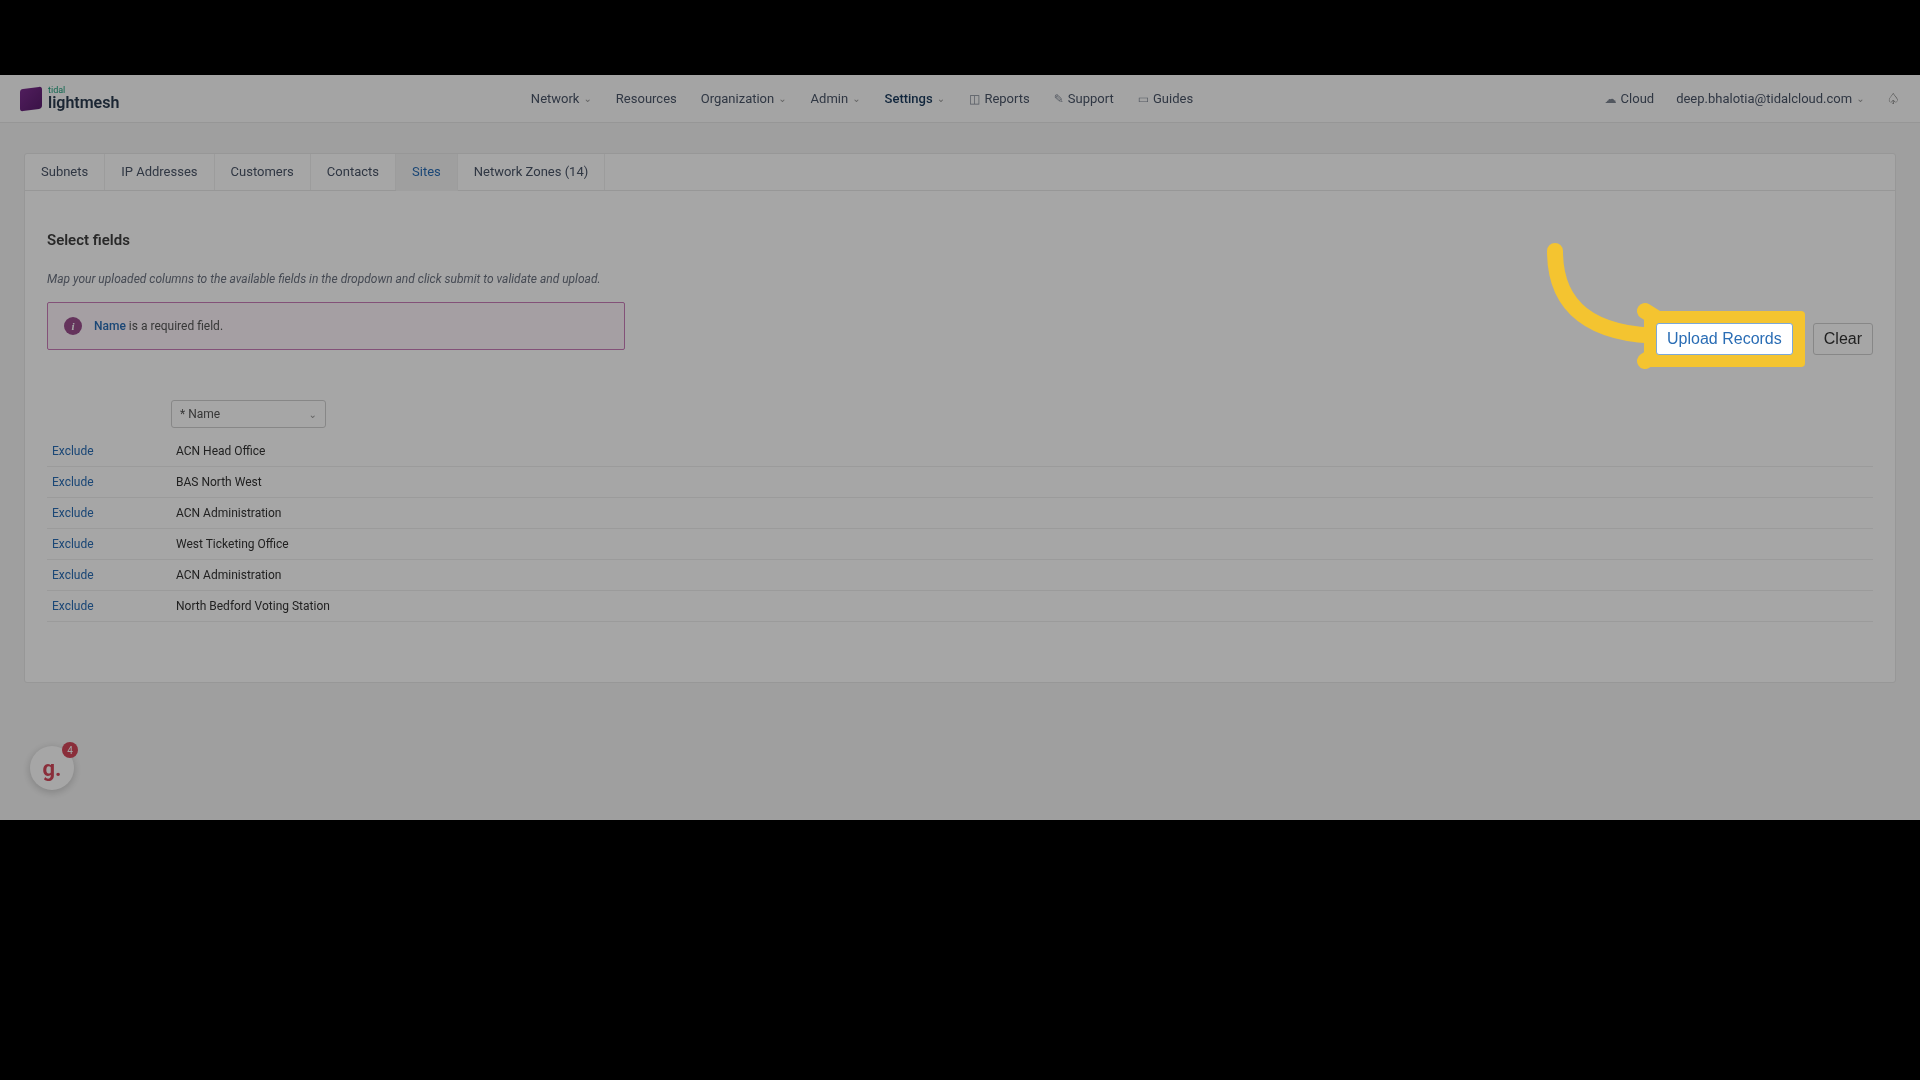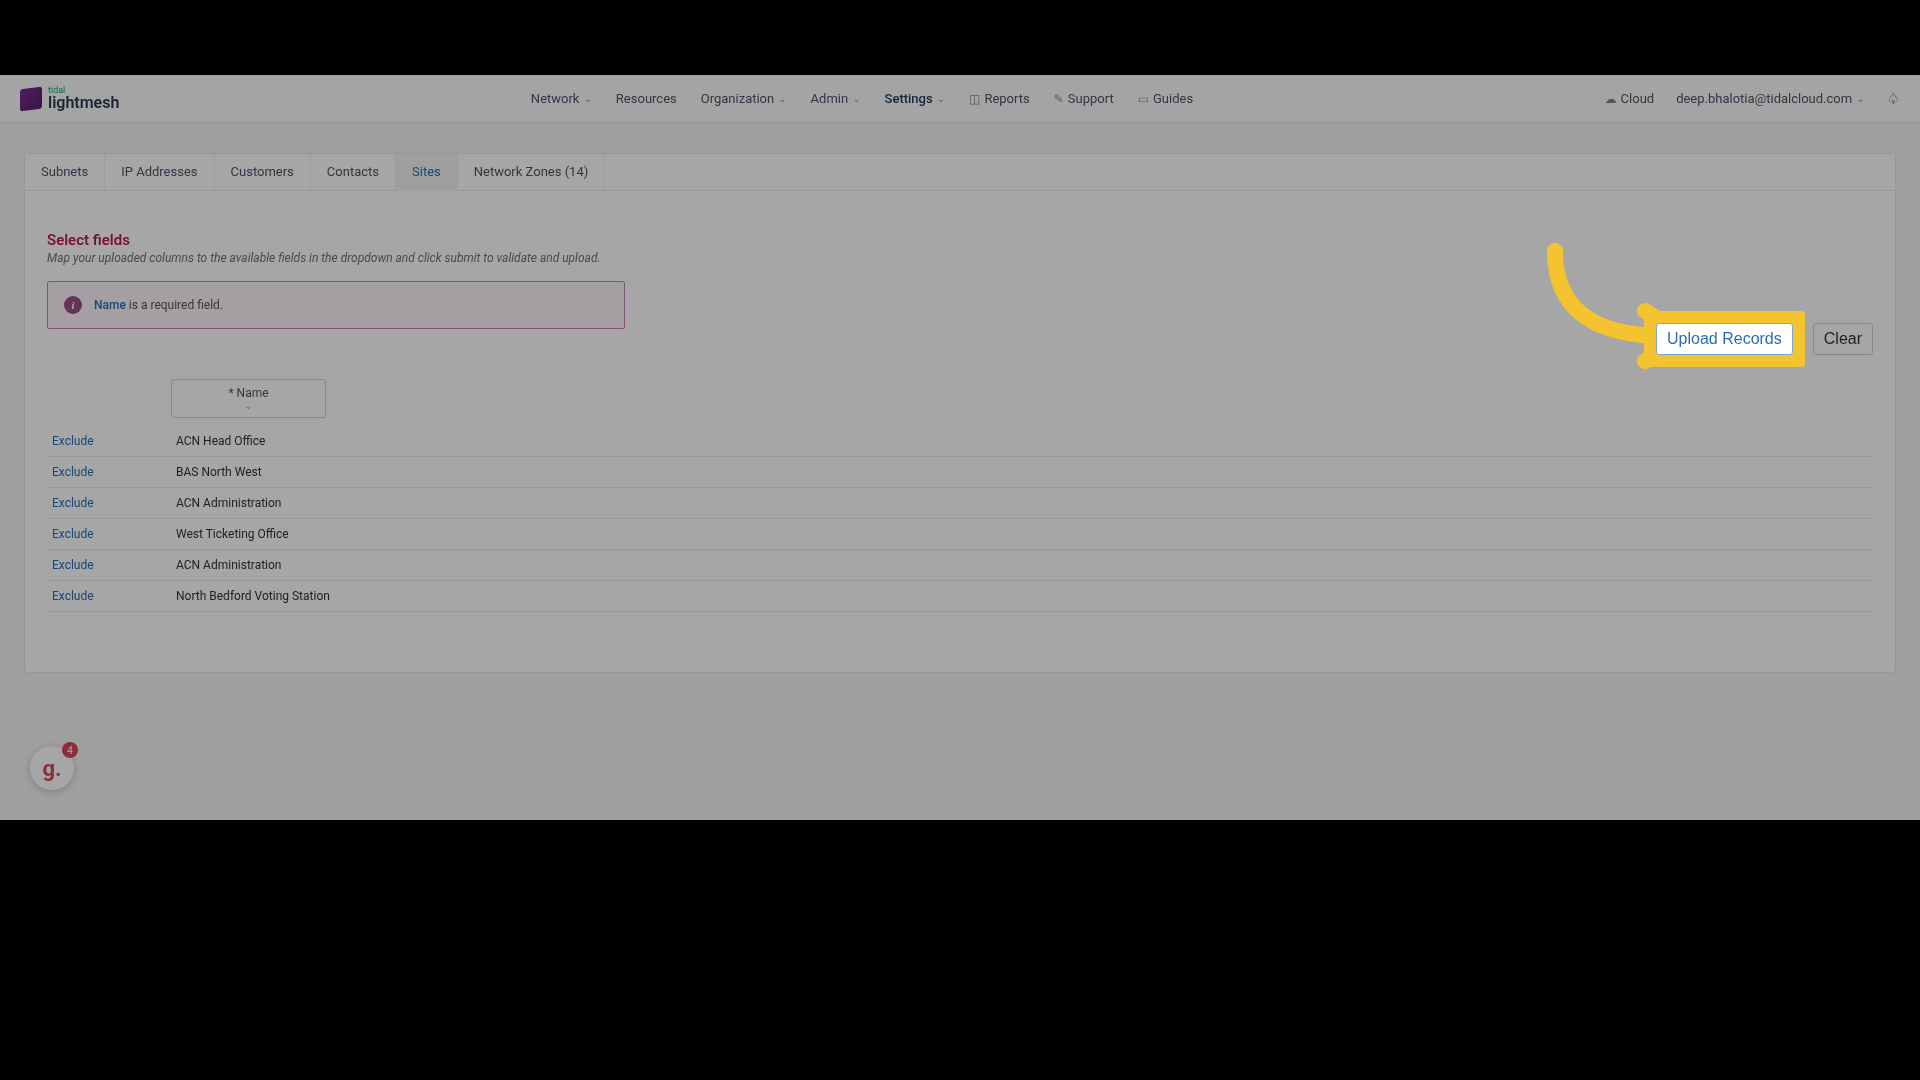--- a/index.html
+++ b/index.html
@@ -95,22 +95,22 @@
       border-bottom: 2px solid #f5f5f5;
       margin-bottom: -1px;
     }
     .tab-body {
       padding: 40px 22px 60px 22px;
       position: relative;
     }
     .section-title {
       font-size: 15px;
       font-weight: 600;
-      color: #be185d;
-      margin-bottom: 2px;
+      color: #404040;
+      margin-bottom: 23px;
     }
     .section-desc {
       font-size: 12px;
       font-style: italic;
       color: #6b7280;
       margin-bottom: 16px;
     }
     .notice {
       border: 1px solid #c97db8;
       background: #fdf5fb;
@@ -169,21 +169,20 @@
       border-radius: 3px;
       padding: 6px 8px;
       background: #fff;
       font-size: 12px;
       color: #555;
       display: flex;
       justify-content: space-between;
       align-items: center;
       margin-bottom: 8px;
       margin-left: 124px;
-      flex-direction: column;
     }
     .table {
       width: 100%;
     }
     .row {
       display: flex;
       padding: 8px 0 8px 5px;
       border-bottom: 1px solid #eee;
       font-size: 12px;
     }

